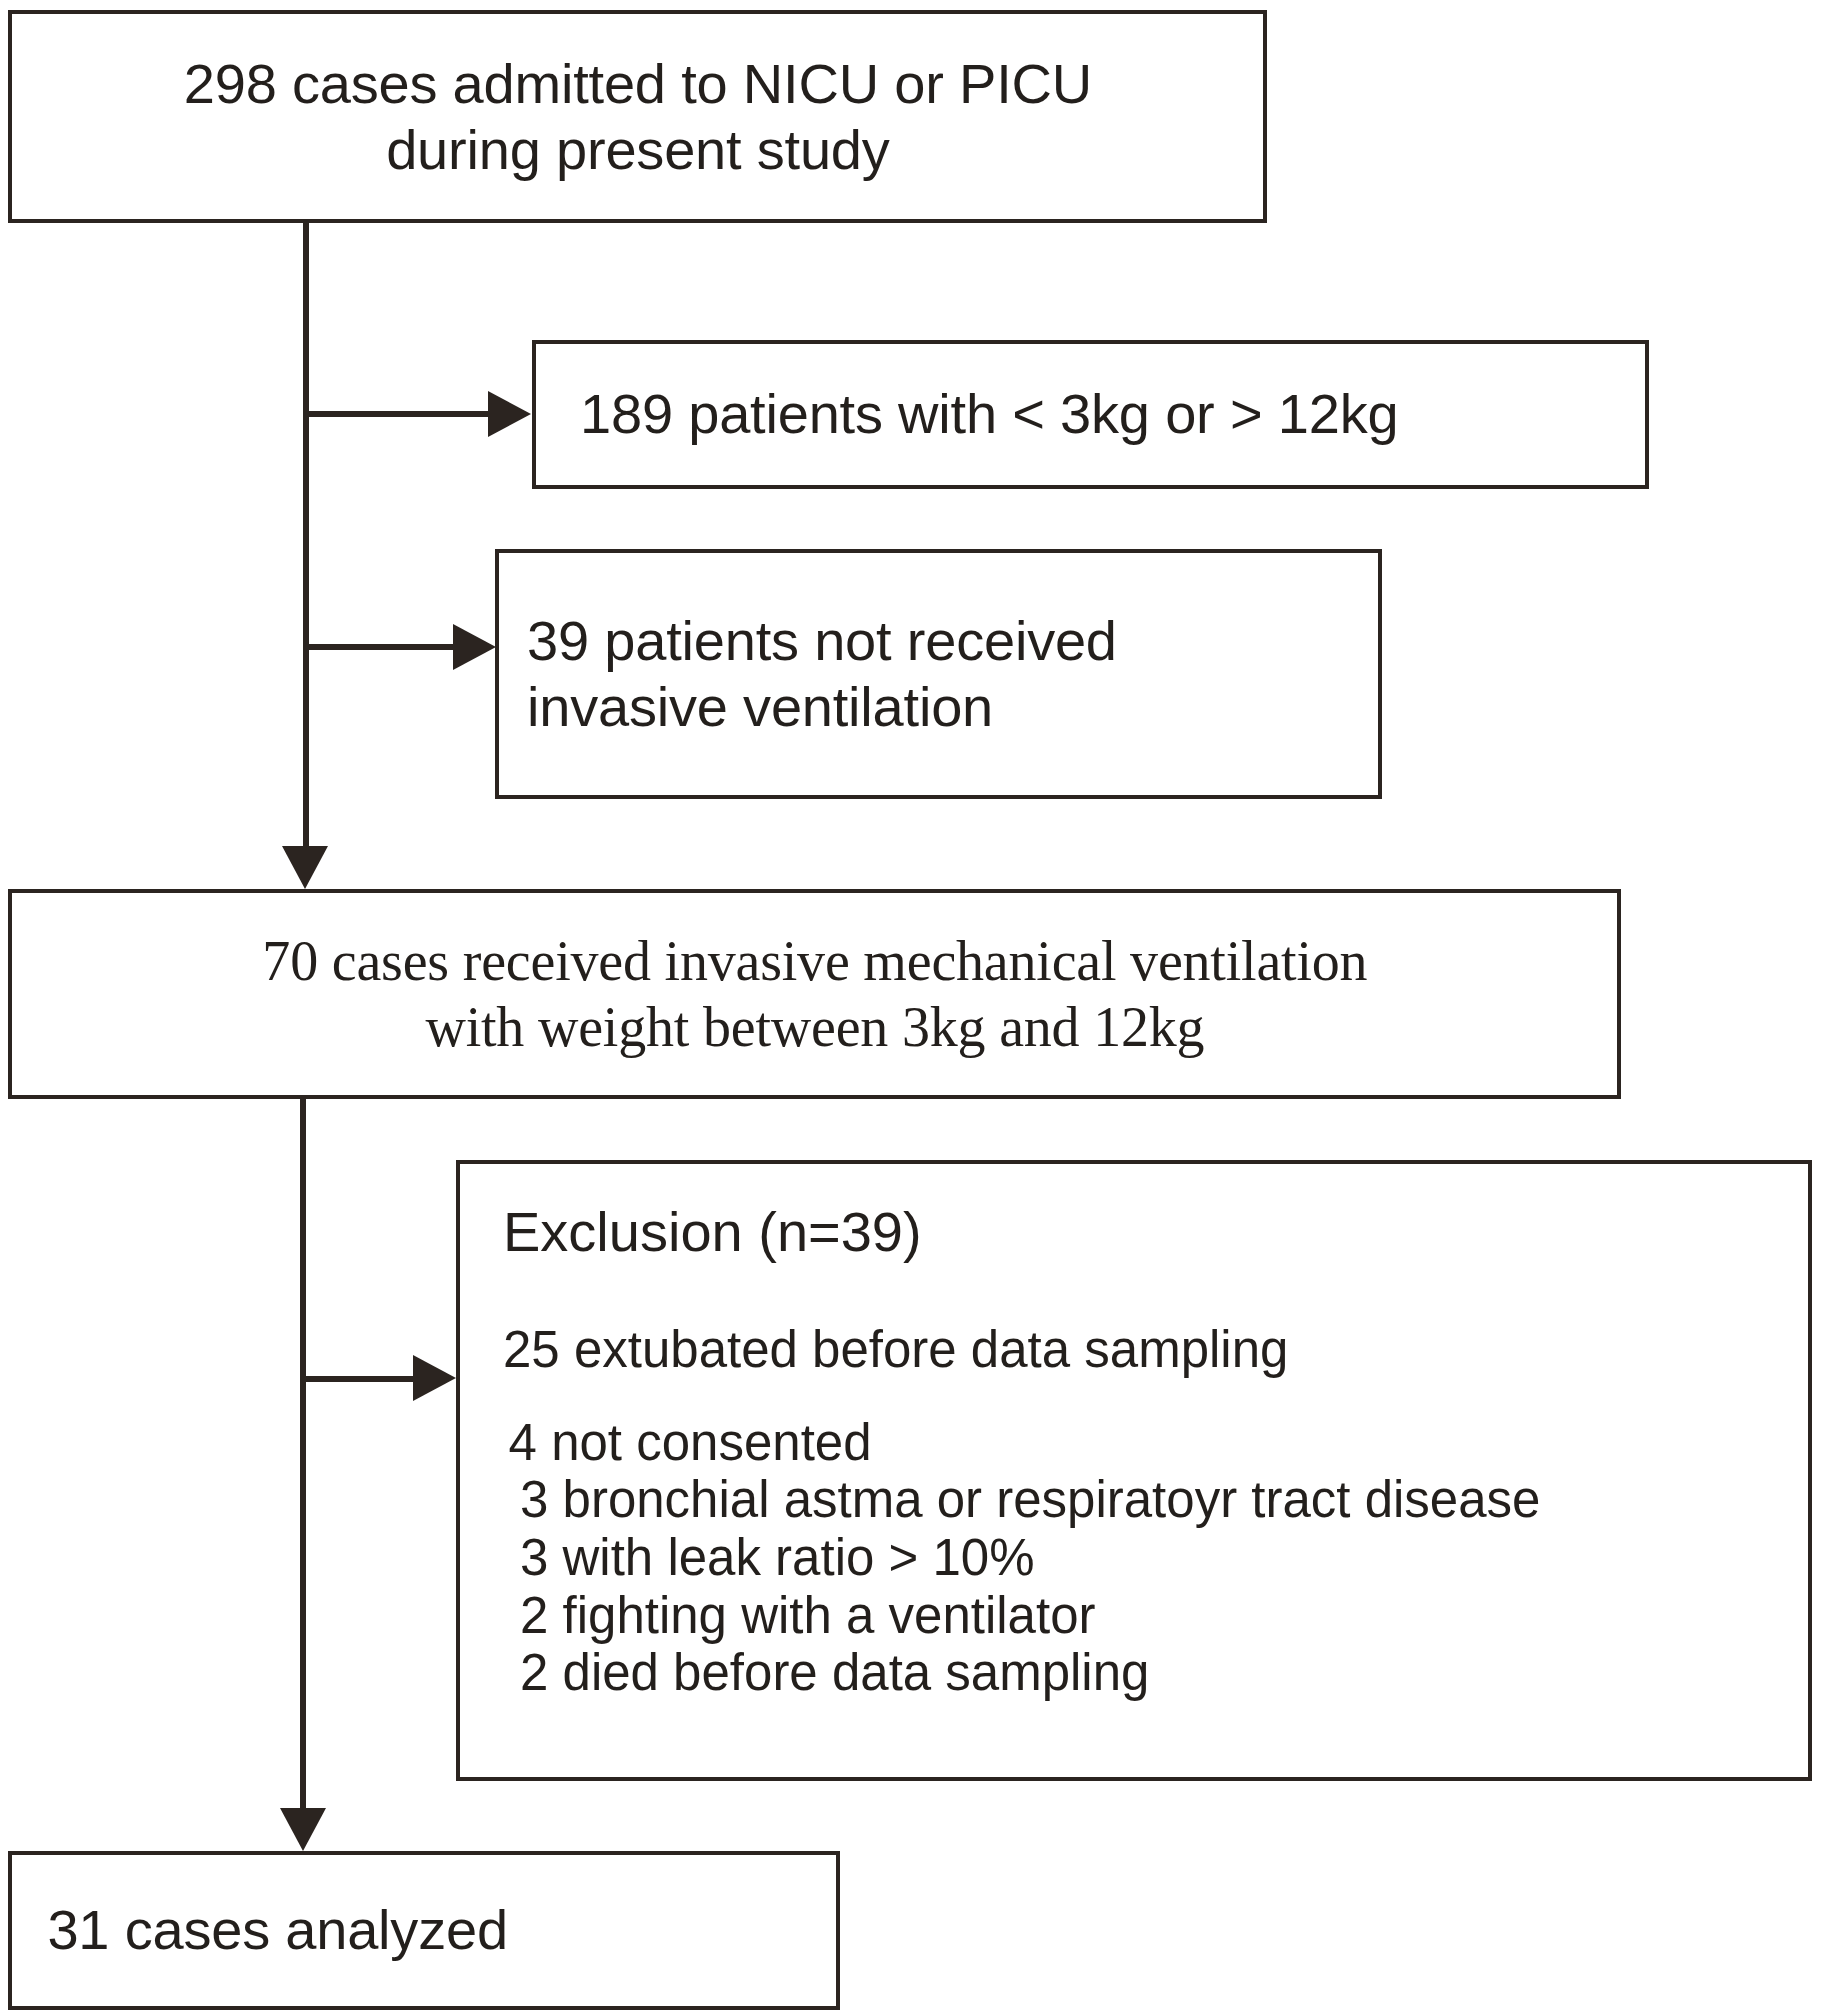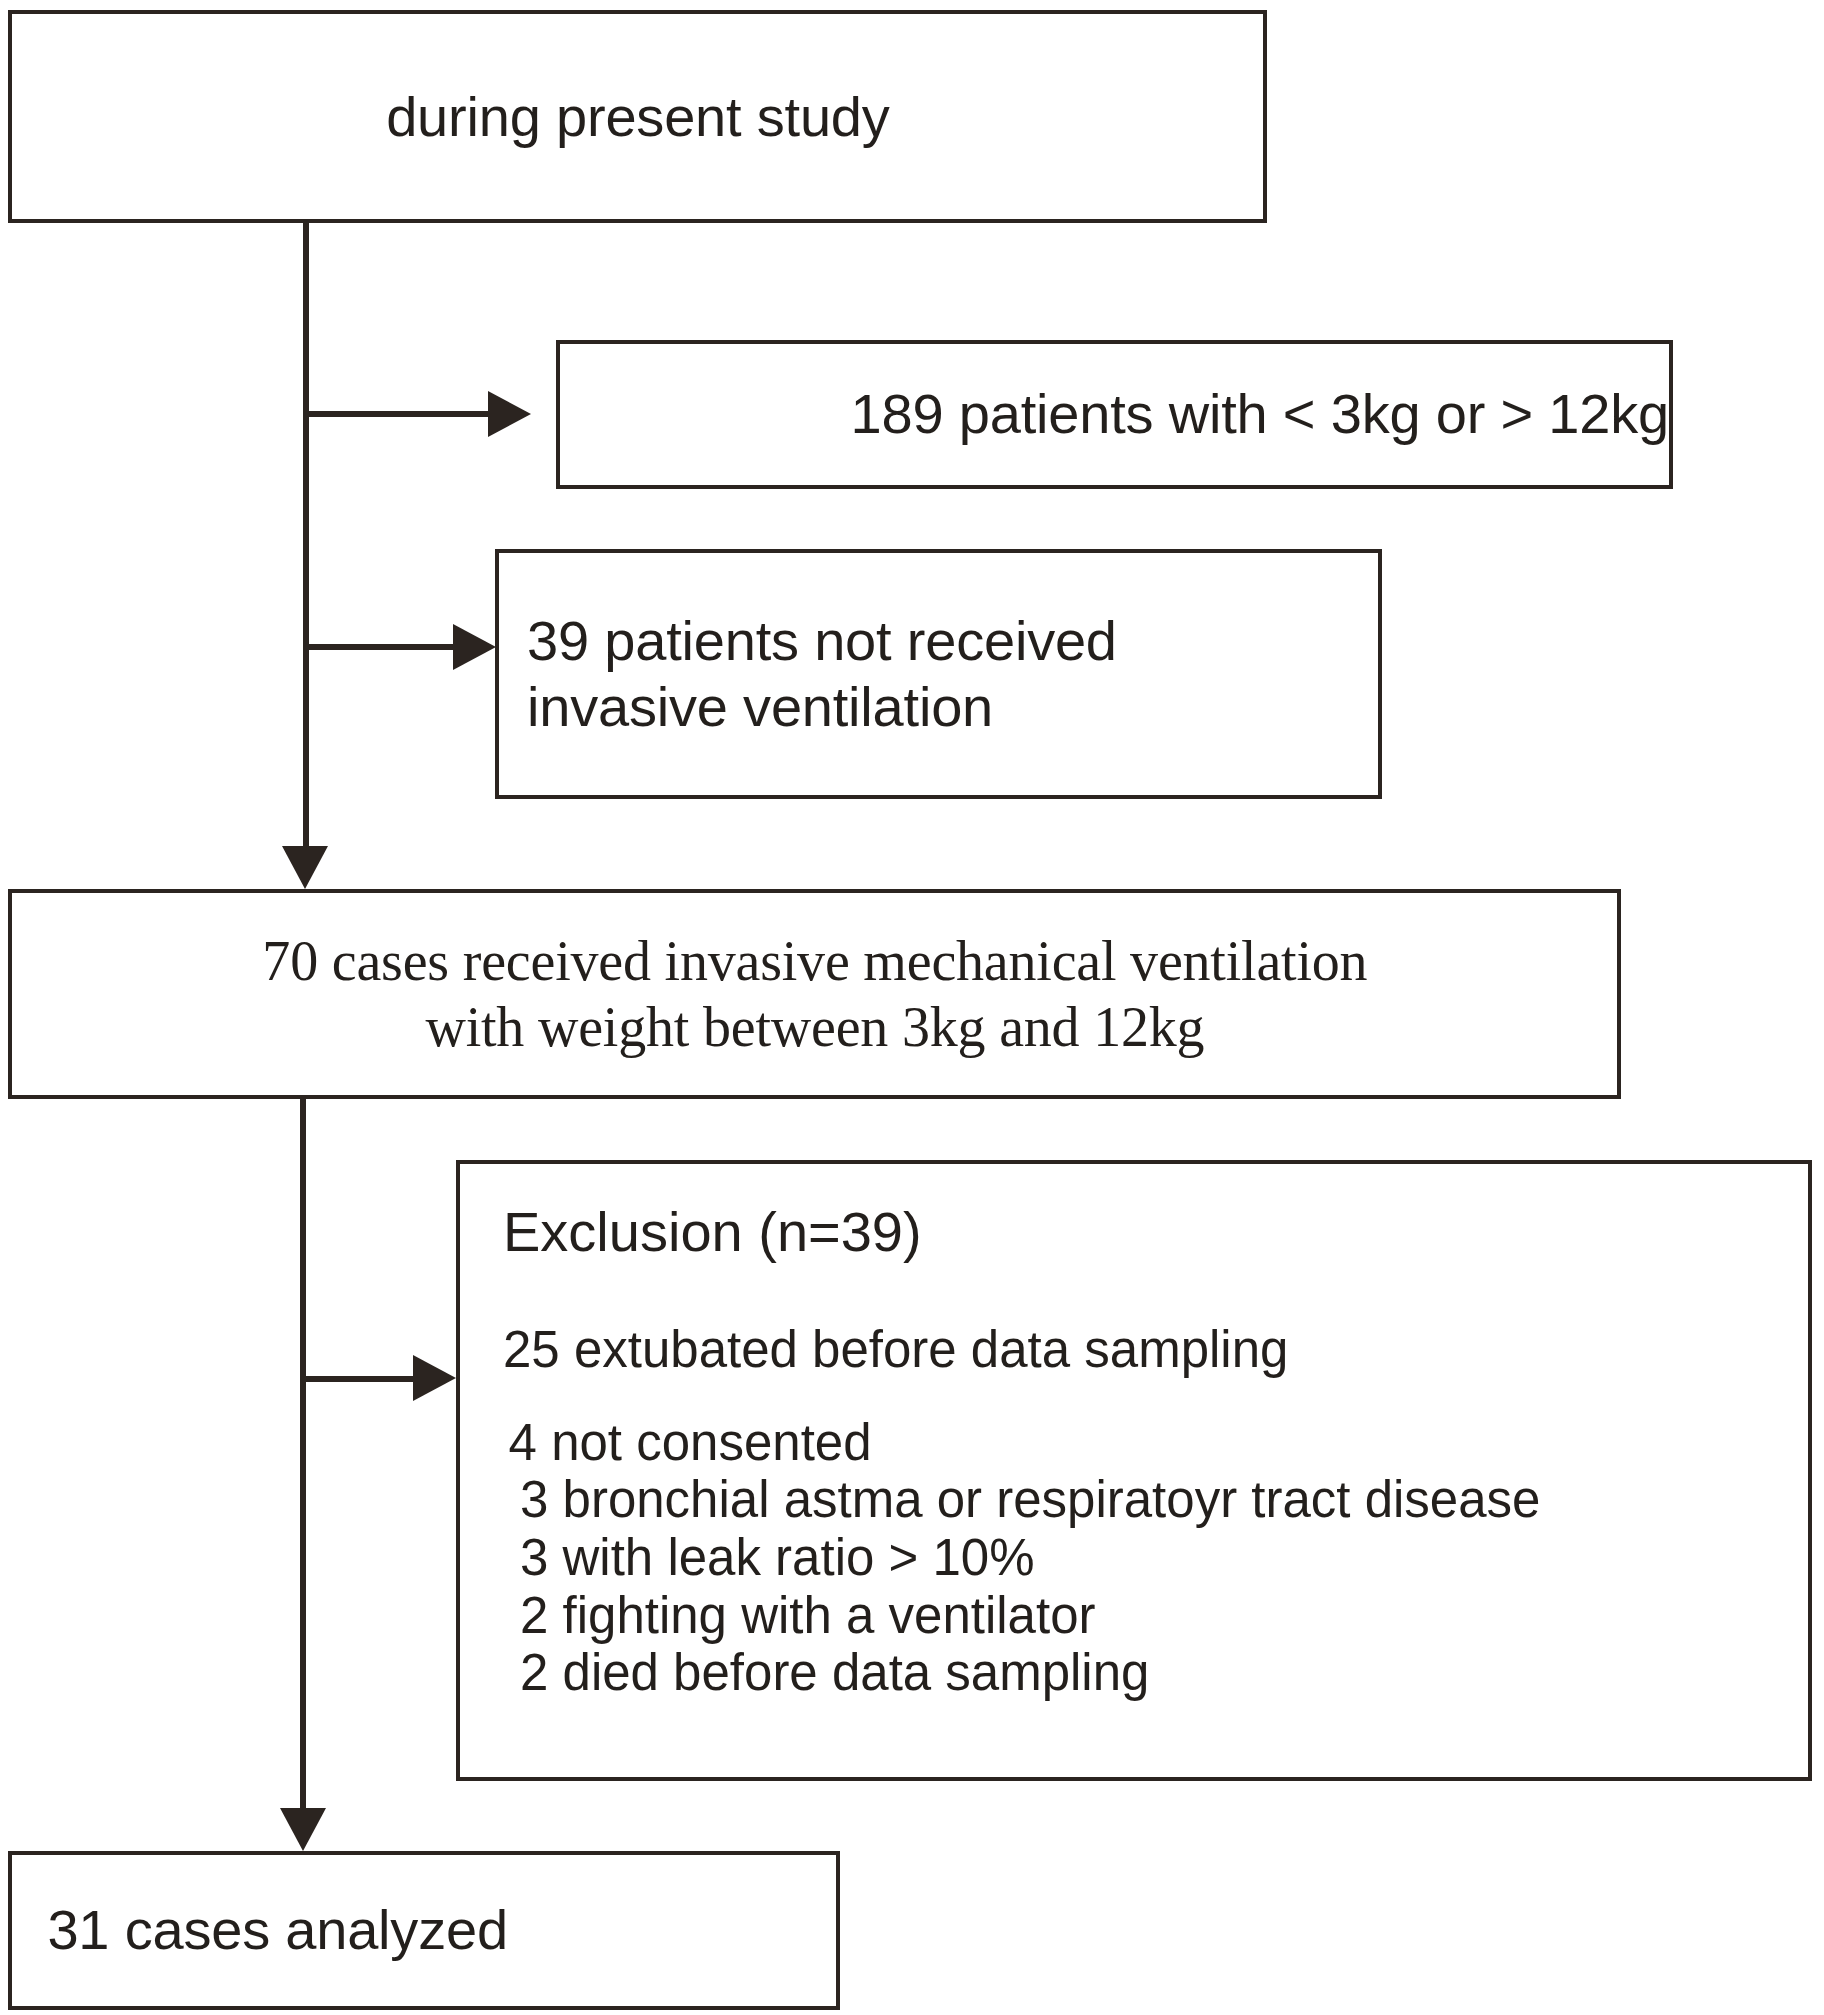--- a/index.html
+++ b/index.html
@@ -37,23 +37,23 @@
   }
   
   #box-start {
     left: 8.4px;  top: 10.3px;
     width: 1259px; height: 213px;
   }
   #box-start .box-line { font-size: 56px; }
 
   
   #box-excl-weight {
-    left: 556px; top: 340px;
+    left: 532px; top: 340px;
     width: 1117px; height: 149px;
-    align-items: flex-end;
+    align-items: flex-start;
     padding-left: 44px;
   }
   #box-excl-weight .box-line { font-size: 56px; text-align: left; }
 
   
   #box-excl-vent {
     left: 495px; top: 549px;
     width: 887px; height: 250px;
     padding-left: 28px;
     align-items: flex-start;
@@ -144,20 +144,21 @@
   <div class="hline" style="left:303px; top:644px; width:157px;"></div>
   <div class="arrow-right" style="left:453px; top:624px;"></div>
 
   <div class="vline" style="left:300px; top:1099px; height:714px;"></div>
   <div class="arrow-down" style="left:280px; top:1808px;"></div>
 
   <div class="hline" style="left:300px; top:1376px; width:117px;"></div>
   <div class="arrow-right" style="left:413px; top:1355px;"></div>
 
   <div class="box" id="box-start">
+    <span class="box-line">298 cases admitted to NICU or PICU</span>
     <span class="box-line">during present study</span>
   </div>
 
   <div class="box" id="box-excl-weight">
     <span class="box-line">189 patients with &lt; 3kg or &gt; 12kg</span>
   </div>
 
   <div class="box" id="box-excl-vent">
     <span class="box-line">39 patients not received</span>
     <span class="box-line">invasive ventilation</span>

